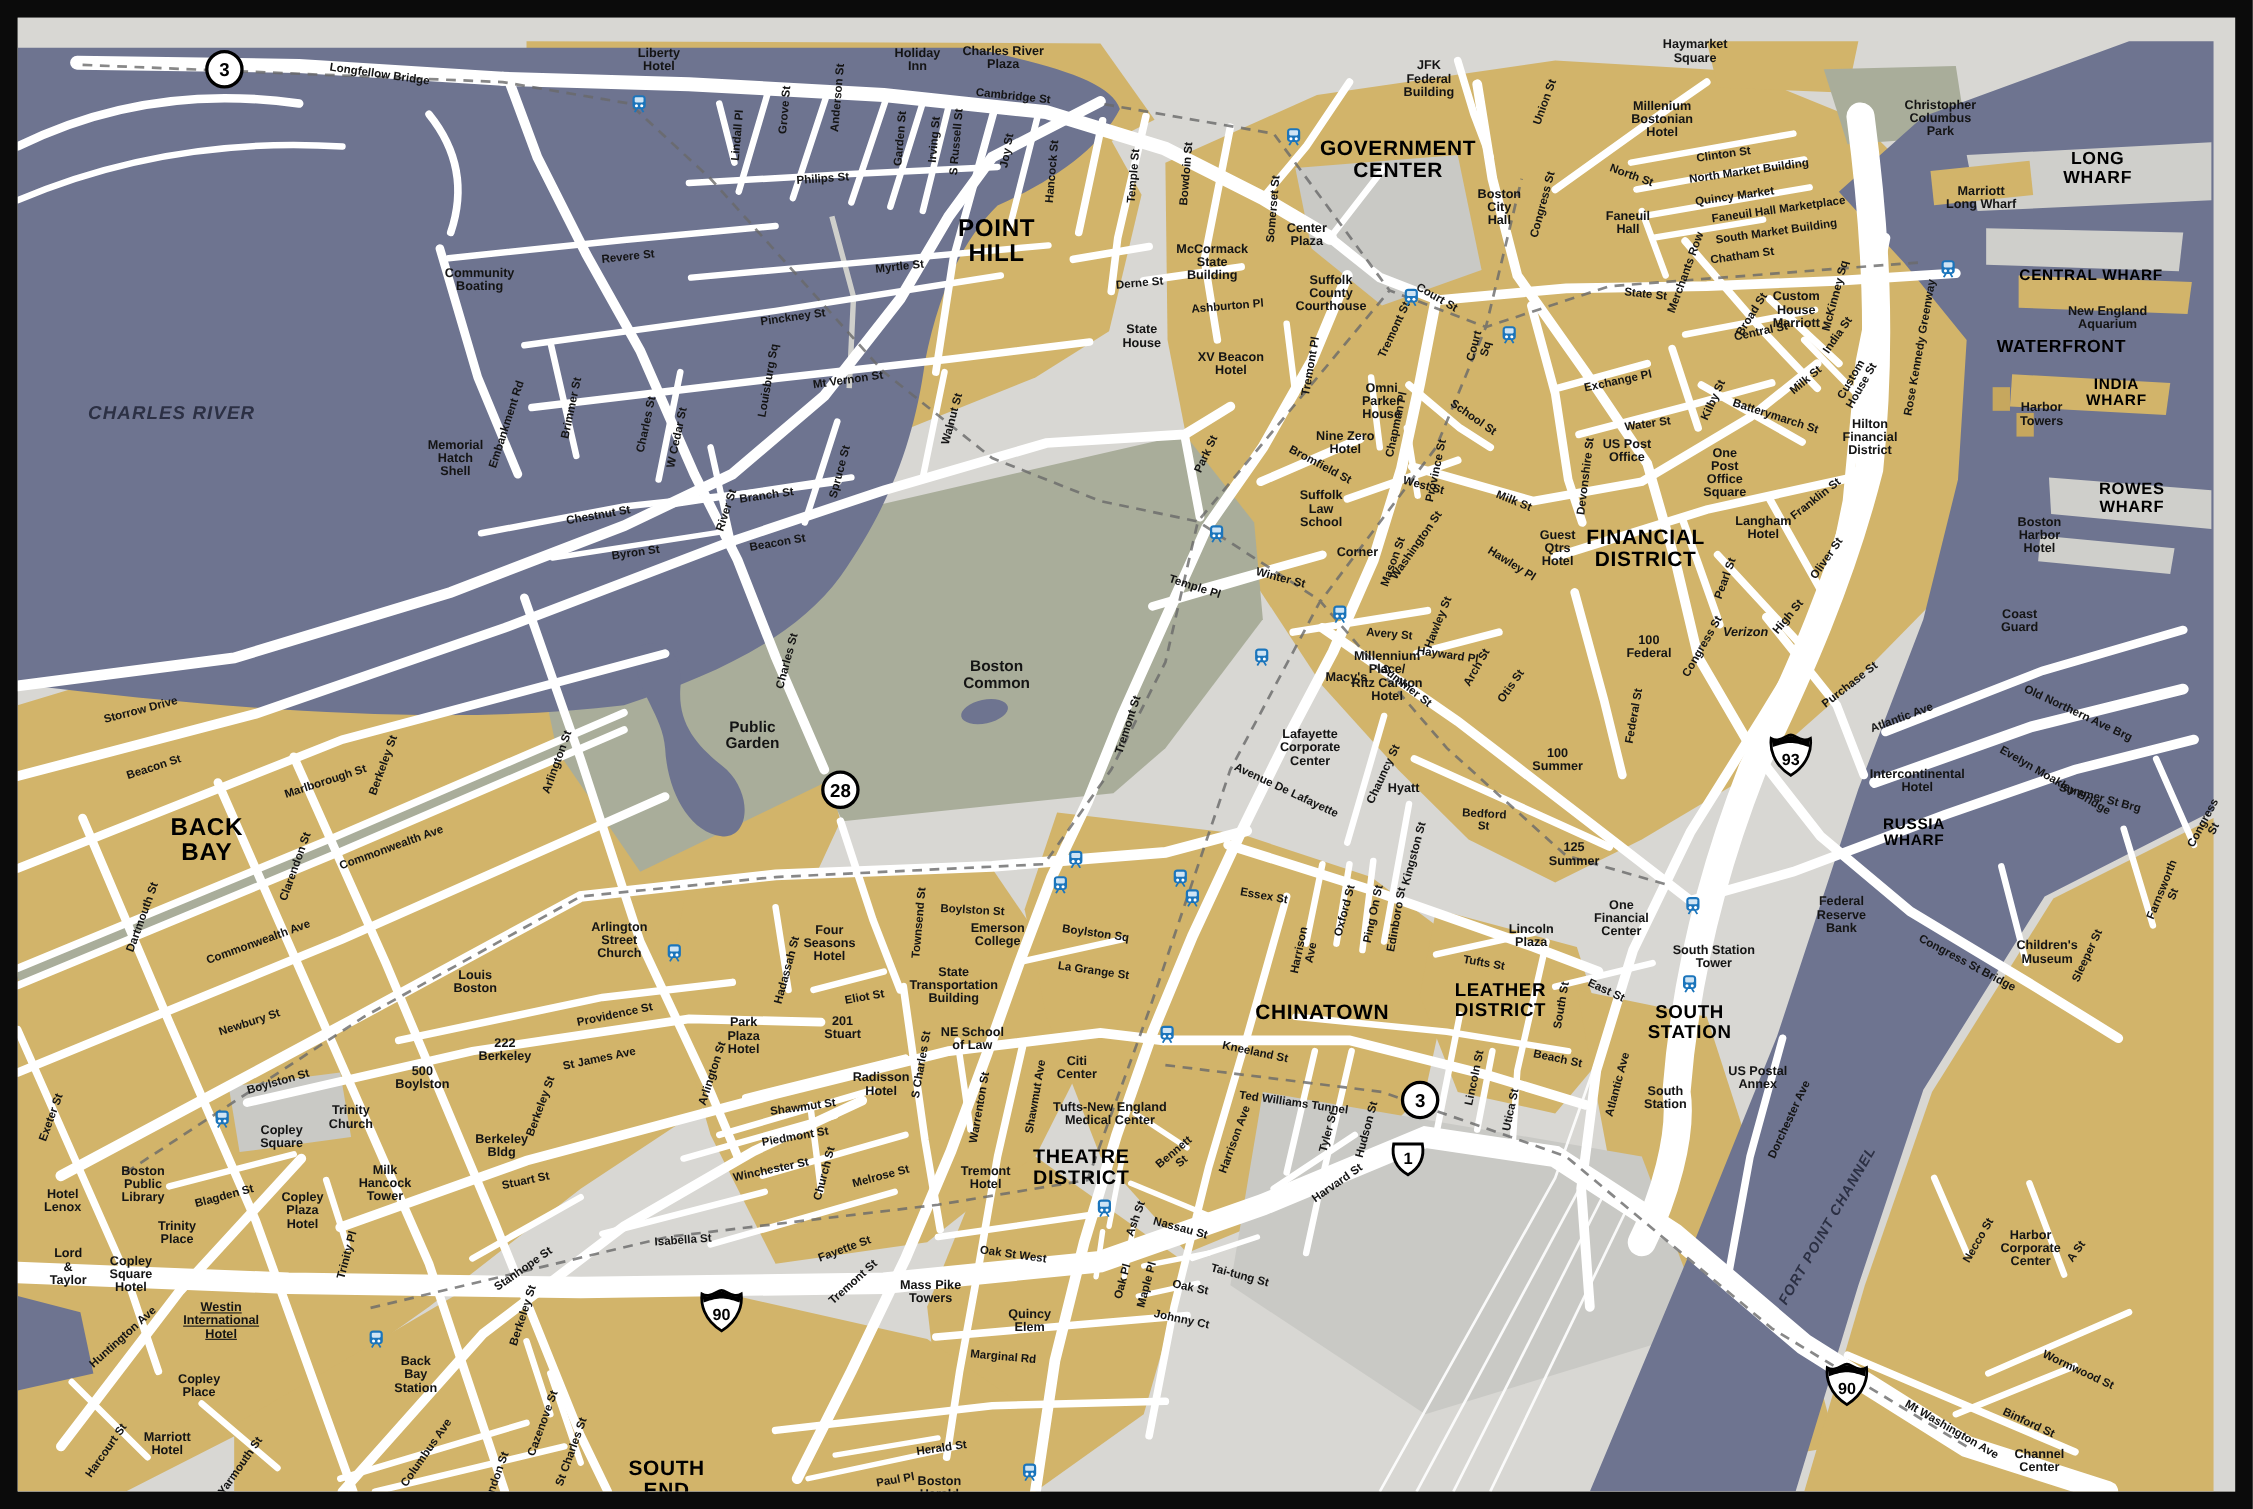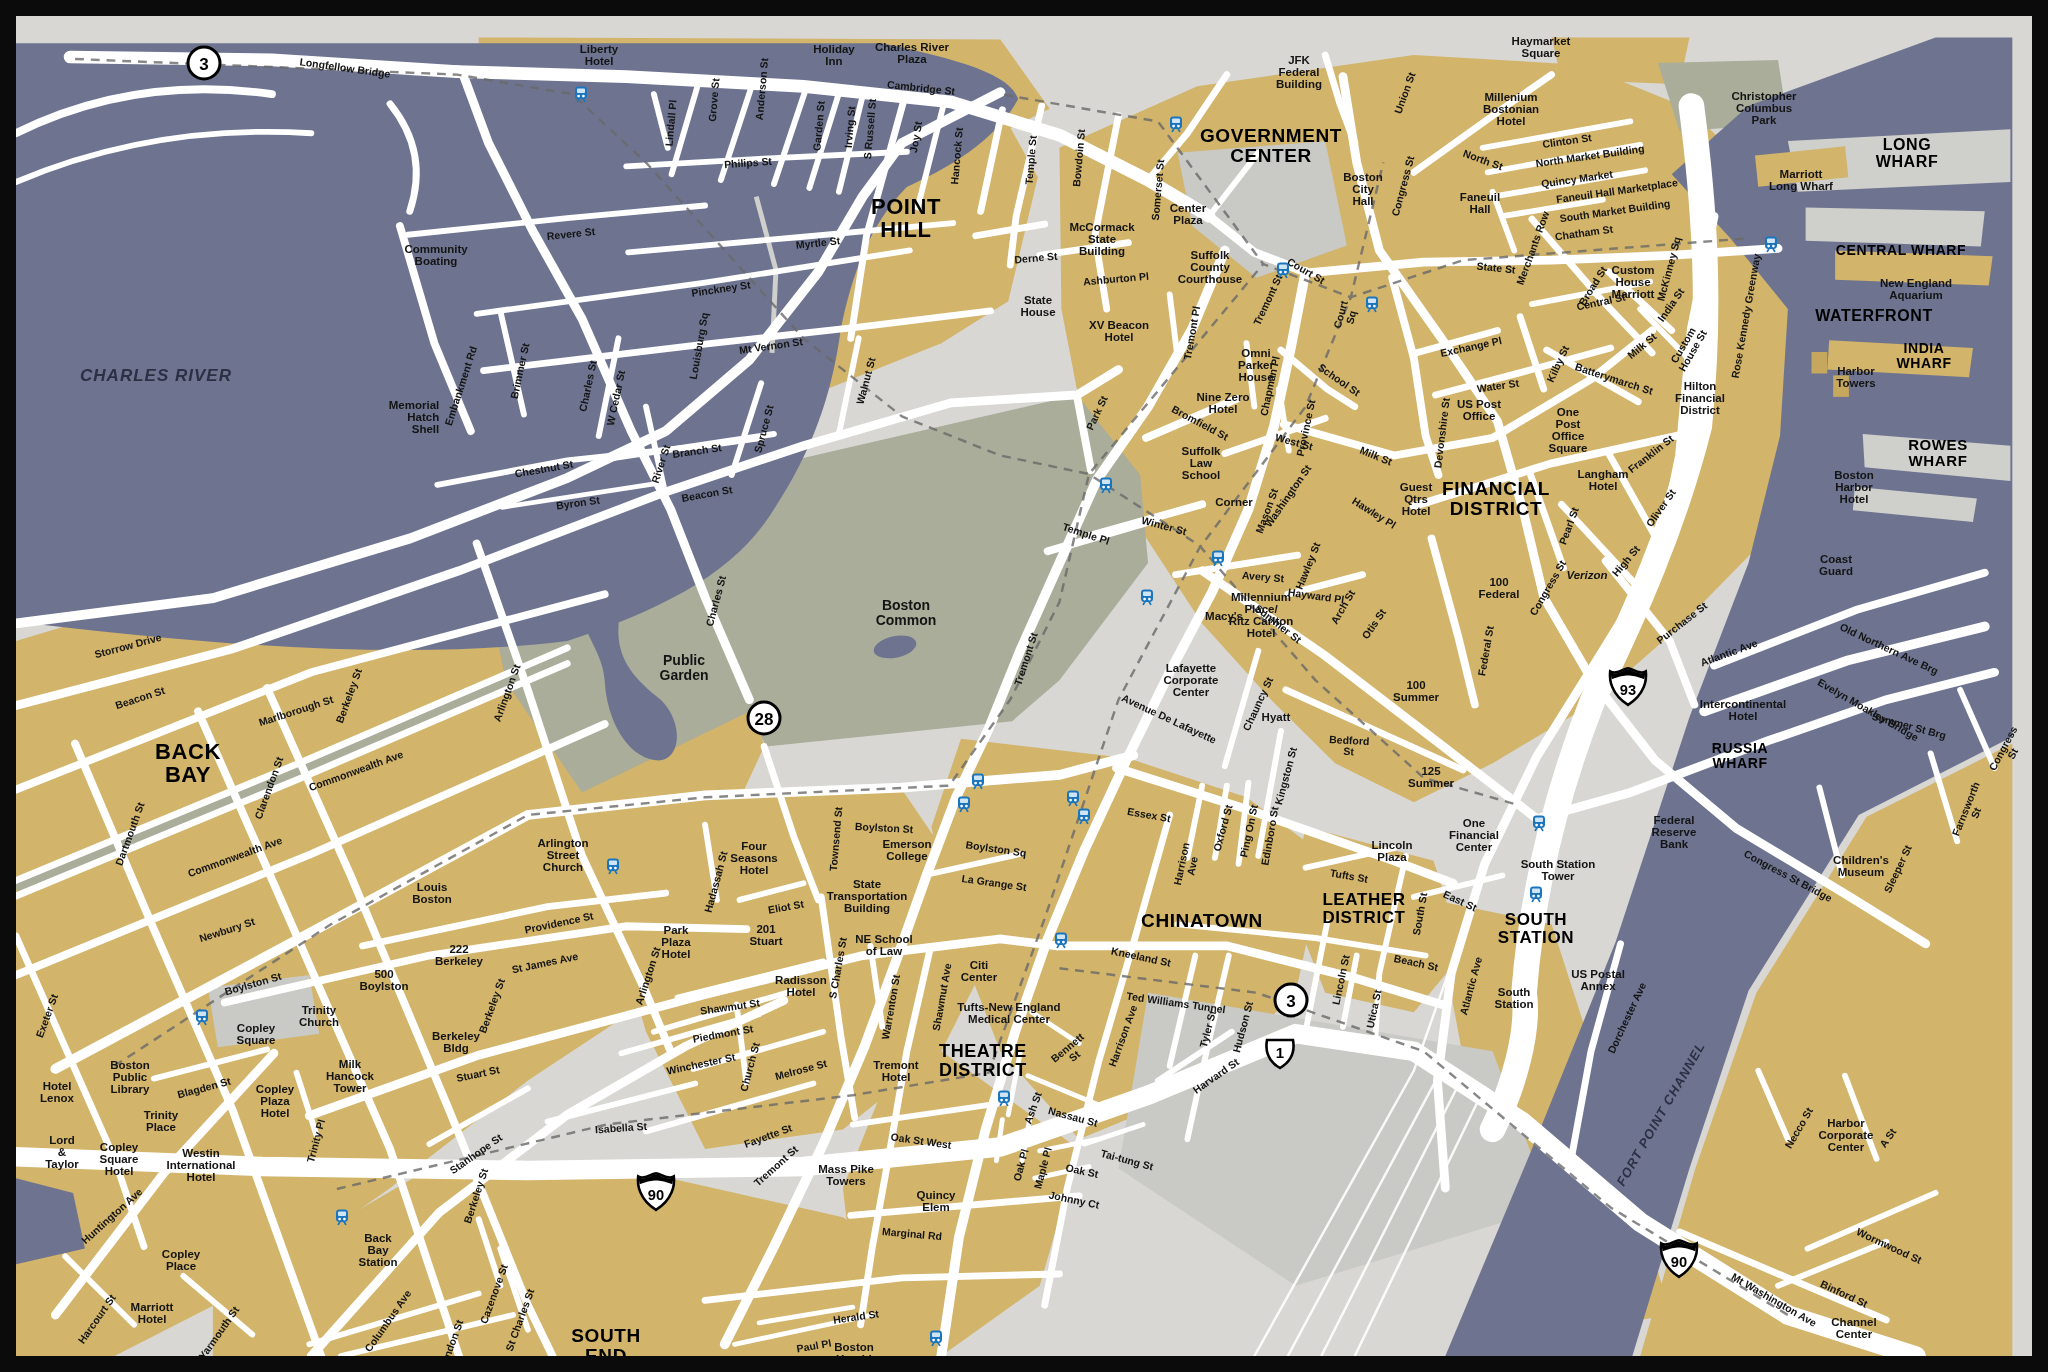--- a/index.html
+++ b/index.html
@@ -472,21 +472,21 @@
       <div class="lbl street" style="left: 81px; top: 1303px; transform: translate(-50%, -50%) rotate(-55deg);">Harcourt St</div>
       <div class="lbl street" style="left: 203px; top: 1317px; transform: translate(-50%, -50%) rotate(-55deg);">Yarmouth St</div>
       <div class="lbl landmark" style="left: 583px; top: 40px; transform: translate(-50%, -50%) rotate(0deg);">Liberty
 Hotel</div>
       <div class="lbl landmark" style="left: 818px; top: 40px; transform: translate(-50%, -50%) rotate(0deg);">Holiday
 Inn</div>
       <div class="lbl landmark" style="left: 896px; top: 38px; transform: translate(-50%, -50%) rotate(0deg);">Charles River
 Plaza</div>
       <div class="lbl landmark" style="left: 420px; top: 240px; transform: translate(-50%, -50%) rotate(0deg);">Community
 Boating</div>
-      <div class="lbl landmark" style="left: 398px; top: 402px; transform: translate(-50%, -50%) rotate(0deg); text-align: right;">Memorial
+      <div class="lbl landmark" style="left: 398px; top: 402px; transform: translate(-50%, -50%) rotate(0deg);">Memorial
 Hatch
 Shell</div>
       <div class="lbl landmark" style="left: 1283px; top: 57px; transform: translate(-50%, -50%) rotate(0deg);">JFK
 Federal
 Building</div>
       <div class="lbl landmark" style="left: 1347px; top: 174px; transform: translate(-50%, -50%) rotate(0deg);">Boston
 City
 Hall</div>
       <div class="lbl landmark" style="left: 1086px; top: 224px; transform: translate(-50%, -50%) rotate(0deg);">McCormack
 State
@@ -642,21 +642,21 @@
       <div class="lbl landmark" style="left: 41px; top: 1077px; transform: translate(-50%, -50%) rotate(0deg);">Hotel
 Lenox</div>
       <div class="lbl landmark" style="left: 145px; top: 1106px; transform: translate(-50%, -50%) rotate(0deg);">Trinity
 Place</div>
       <div class="lbl landmark" style="left: 46px; top: 1137px; transform: translate(-50%, -50%) rotate(0deg);">Lord
 &amp;
 Taylor</div>
       <div class="lbl landmark" style="left: 103px; top: 1144px; transform: translate(-50%, -50%) rotate(0deg);">Copley
 Square
 Hotel</div>
-      <div class="lbl landmark" style="left: 185px; top: 1150px; transform: translate(-50%, -50%) rotate(0deg);">Westin
+      <div class="lbl landmark" style="left: 185px; top: 1186px; transform: translate(-50%, -50%) rotate(0deg); text-decoration: underline;">Westin
 International
 Hotel</div>
       <div class="lbl landmark" style="left: 165px; top: 1245px; transform: translate(-50%, -50%) rotate(0deg);">Copley
 Place</div>
       <div class="lbl landmark" style="left: 136px; top: 1298px; transform: translate(-50%, -50%) rotate(0deg);">Marriott
 Hotel</div>
       <div class="lbl landmark" style="left: 362px; top: 1235px; transform: translate(-50%, -50%) rotate(0deg);">Back
 Bay
 Station</div>
       <div class="lbl landmark" style="font-size: 14px; left: 890px; top: 597px; transform: translate(-50%, -50%) rotate(0deg);">Boston

